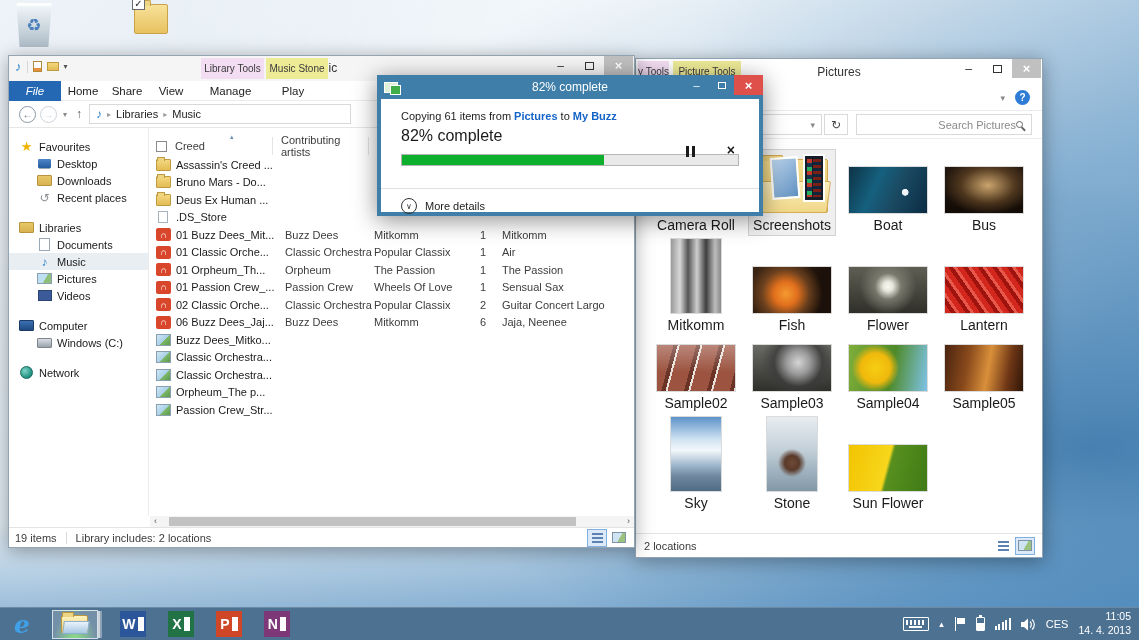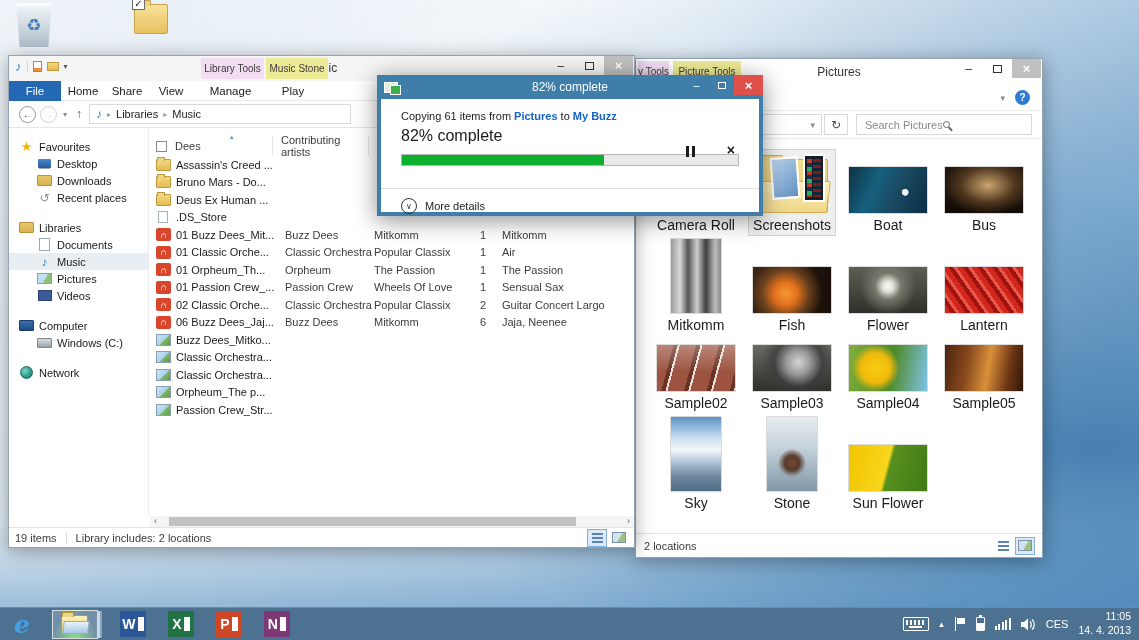--- a/index.html
+++ b/index.html
@@ -116,21 +116,21 @@
   .pics .ribbonrow{position:absolute;left:0;right:0;top:26px;height:26px;background:#fff;border-bottom:1px solid #ececec;
     display:flex;align-items:center;justify-content:flex-end;padding-right:12px;gap:10px}
   .rib-dd{font-size:9px;color:#888}
   .help{width:15px;height:15px;border-radius:50%;background:#2f7cd6;color:#fff;font-size:10px;font-weight:bold;
     display:flex;align-items:center;justify-content:center}
   .pics .addr2{position:absolute;left:0;right:0;top:52px;height:28px;background:#fff;border-bottom:1px solid #ececec;
     display:flex;align-items:center;padding-left:6px}
   .pbox{height:21px;border:1px solid #d9d9d9;display:flex;align-items:center;background:#fff}
   .pbox.a{width:180px;justify-content:flex-end;padding-right:6px}
   .pbox.r{width:24px;justify-content:center;margin-left:2px;font-size:12px;color:#444}
-  .pbox.s{width:176px;margin-left:8px;padding:0 8px;justify-content:flex-start}
+  .pbox.s{width:176px;margin-left:8px;padding:0 8px;justify-content:flex-end}
   .phold{color:#8a8a8a;font-size:11px}
   .mag{width:7px;height:7px;border:1.5px solid #666;border-radius:50%;position:relative;flex:none}
   .mag::after{content:'';position:absolute;width:5px;height:1.5px;background:#666;transform:rotate(45deg);right:-4px;bottom:-2px}
   .pics-grid{position:absolute;left:12px;top:82px;display:grid;grid-template-columns:repeat(4,96px);
     grid-template-rows:94px 100px 78px 100px;align-items:end;justify-items:center}
   .pcell{display:flex;flex-direction:column;align-items:center;padding:3px 4px 2px}
   .pcell.sel{background:#efefef;outline:1px solid #d2d2d2}
   .plabel{margin-top:4px;font-size:14px;color:#1a1a1a;white-space:nowrap}
   .thumb{box-shadow:0 0 0 1px rgba(0,0,0,.14)}
   .thumb.land{width:78px;height:46px}
@@ -367,21 +367,21 @@
             <i class="maxbox"></i>
           </span>
         <span class="wb close">×</span>
       </div>
     </div>
     <div class="tooltabs" id="music-tooltabs">
         <div class="ttab" style="background: rgb(243, 221, 243); left: 192px; width: 63px;">Library Tools</div>
         <div class="ttab" style="background: rgb(238, 235, 151); left: 257px; width: 62px;">Music Stone</div>
       </div>
     <div class="mtabs" id="music-tabs">
-        <div class="mtab file" style="width: 52px;">File</div>
+        <div class="mtab file" style="width: 52px; font-style: italic;">File</div>
         <div class="mtab" style="width: 44px;">Home</div>
         <div class="mtab" style="width: 44px;">Share</div>
         <div class="mtab" style="width: 44px;">View</div>
         <div class="mtab" style="width: 63px; margin-left: 6px;">Manage</div>
         <div class="mtab" style="width: 62px;">Play</div>
       </div>
     <div class="addr">
       <span class="nav-c">←</span>
       <span class="nav-c dis">→</span>
       <span class="addr-dd">▾</span>
@@ -440,21 +440,21 @@
           <div class="si-label">Windows (C:)</div>
         </div>
         <div class="side-item gap" style="padding-left: 10px;">
           <div class="si si-network"></div>
           <div class="si-label">Network</div>
         </div>
       </aside>
     <div class="m-list">
       <div class="lhead">
         <span class="hcb"></span>
-        <span class="hcol hname">Dees</span>
+        <span class="hcol hname">Creed</span>
         <span class="hcol hart">Contributing artists</span>
         <span class="sortc">▴</span>
       </div>
       <div class="rows" id="file-rows">
           <div class="frow">
             <div class="fic fic-folder"></div>
             <div class="c-name">Assassin's Creed ...</div>
             <div class="c-art"></div>
             <div class="c-alb"></div>
             <div class="c-num"></div>

